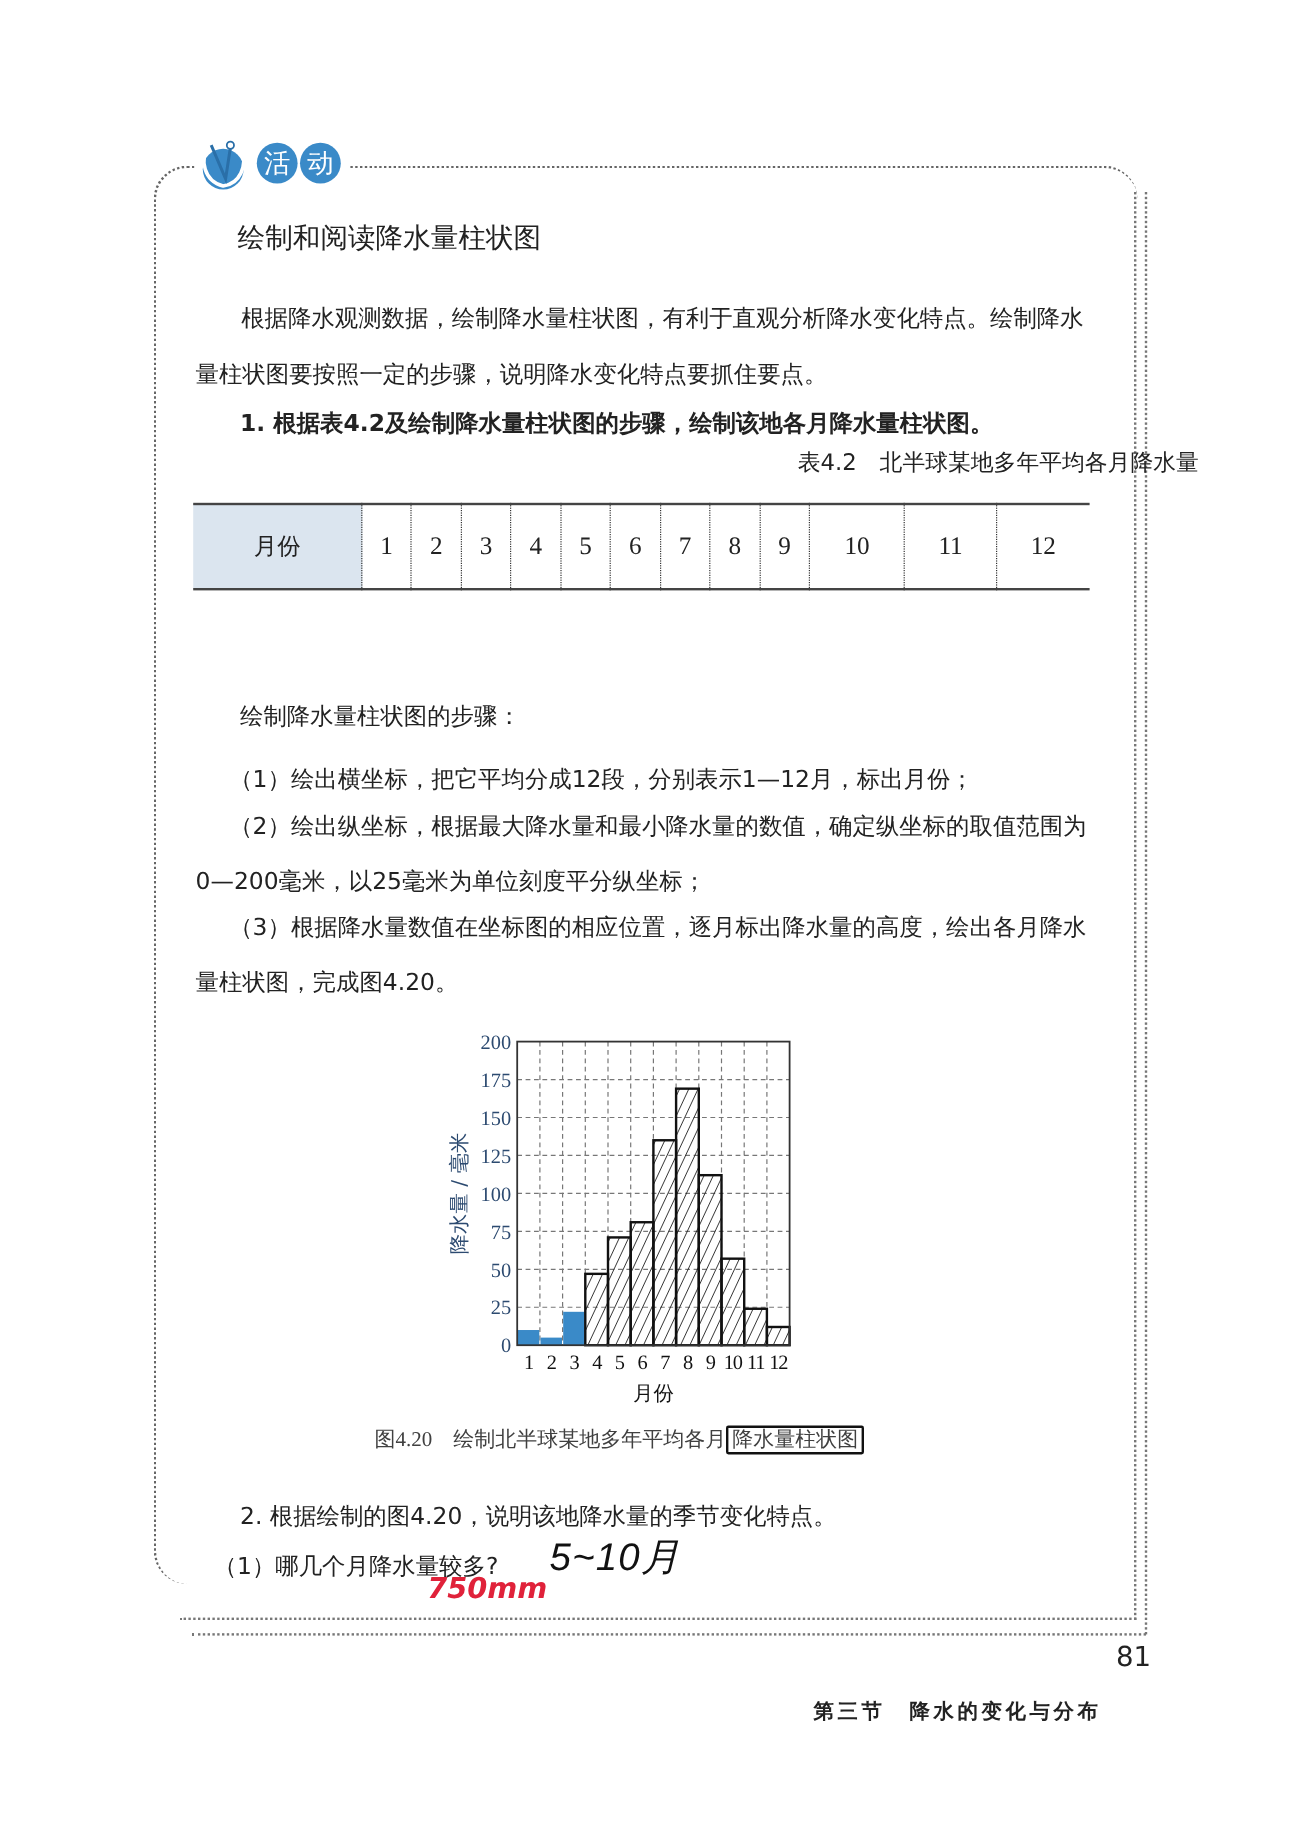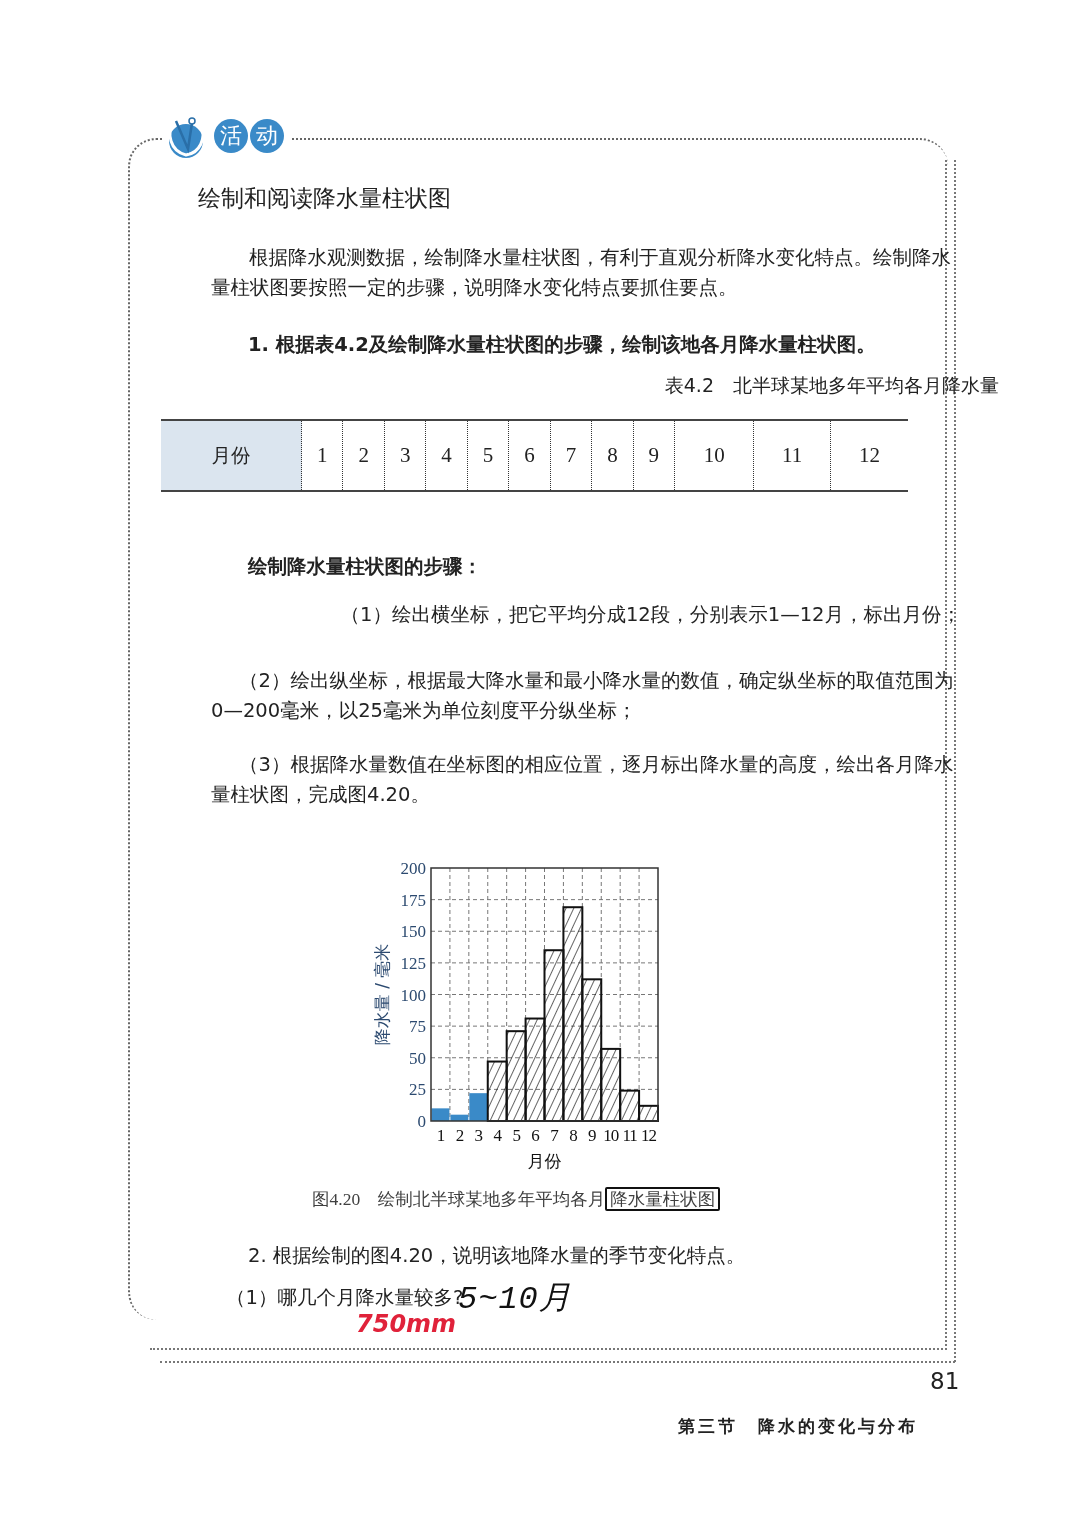--- a/index.html
+++ b/index.html
@@ -16,45 +16,45 @@
   #box-bottom-outer { position:absolute; left:160px; top:1361px; width:795px; border-top:2px dotted #777; }
 
   
   #badge { position:absolute; left:162px; top:112px; height:48px; display:flex; align-items:center; background:#fff; padding-right:6px; }
   .badge-logo { width:50px; height:46px; position:relative; }
   .badge-circle { width:34px; height:34px; border-radius:50%; background:#3a8ac8; color:#fff;
           display:flex; align-items:center; justify-content:center; font-size:22px; margin-left:2px; }
 
   #title { position:absolute; left:198px; top:183px; font-size:23px; color:#222;text-align:center; }
 
-  .para { position:absolute; font-size:19.5px; line-height:30px; color:#222;margin-left:48px; }
+  .para { position:absolute; font-size:19.5px; line-height:46px; color:#222; }
   #intro { left:163px; top:243px; width:750px; text-indent:38px; }
   #step1 { left:200px; top:330px;font-weight:bold; }
   #table-caption { position:absolute; left:0; width:999px; top:373px; text-align:right; font-size:19px; }
 
   
   #rain-table { position:absolute; left:161px; top:419px; width:747px; border-collapse:collapse;
           border-top:2px solid #444; border-bottom:2px solid #444; }
   #rain-table td { height:69px; text-align:center; font-size:21px; border-left:1.5px dotted #333; padding:0; }
   #rain-table tr:first-child td { border-bottom:1.5px dotted #333; }
   #rain-table td.rowhead { background:#dbe5ef; border-left:none; width:140px; font-size:19.5px; }
 
-  #steps-title { left:200px; top:552px;font-weight:bold; }
-  #s1 { left:163px; top:600px; width:750px; text-indent:28px;text-align:right; }
+  #steps-title { left:200px; top:574px; }
+  #s1 { left:163px; top:627px; width:750px; text-indent:28px; }
   #s2 { left:163px; top:666px; width:750px; text-indent:28px; }
   #s3 { left:163px; top:750px; width:750px; text-indent:28px; }
 
   
   #chart { position:absolute; left:360px; top:852px; width:320px; height:330px; }
   #fig-caption { position:absolute; left:312px; top:1187px; font-size:17.5px; color:#404040; }
   #fig-caption .boxed { border:2px solid #111; border-right:2.5px solid #111; padding:0 3px; border-radius:2px; }
 
   #q2 { left:200px; top:1241px; }
   #q2-1 { left:178px; top:1283px;text-align:right; }
-  #hw-answer { position:absolute; left:458px; top:1276px; font-size:32px; font-family:Liberation Mono, monospace; color:#111; font-style:italic; letter-spacing:1px; }
+  #hw-answer { position:absolute; left:458px; top:1276px; font-size:32px; font-family:Liberation Sans, sans-serif; color:#111; font-style:italic; letter-spacing:1px; }
   #hw-red { position:absolute; left:312px; top:1310px; font-size:24px; color:#e0223a; font-style:italic; font-weight:bold; font-family:"DejaVu Sans", sans-serif;margin-left:44px; }
 
   #footer { position:absolute; left:678px; top:1373px; font-size:17px; font-weight:bold; letter-spacing:3px; color:#222;margin-top:42px; }
   #page-num { position:absolute; left:930px; top:1368px; font-size:23px; color:#222; }
 </style>
 </head>
 <body>
 
 <div id="box"></div>
 <div id="box-right-inner"></div>

